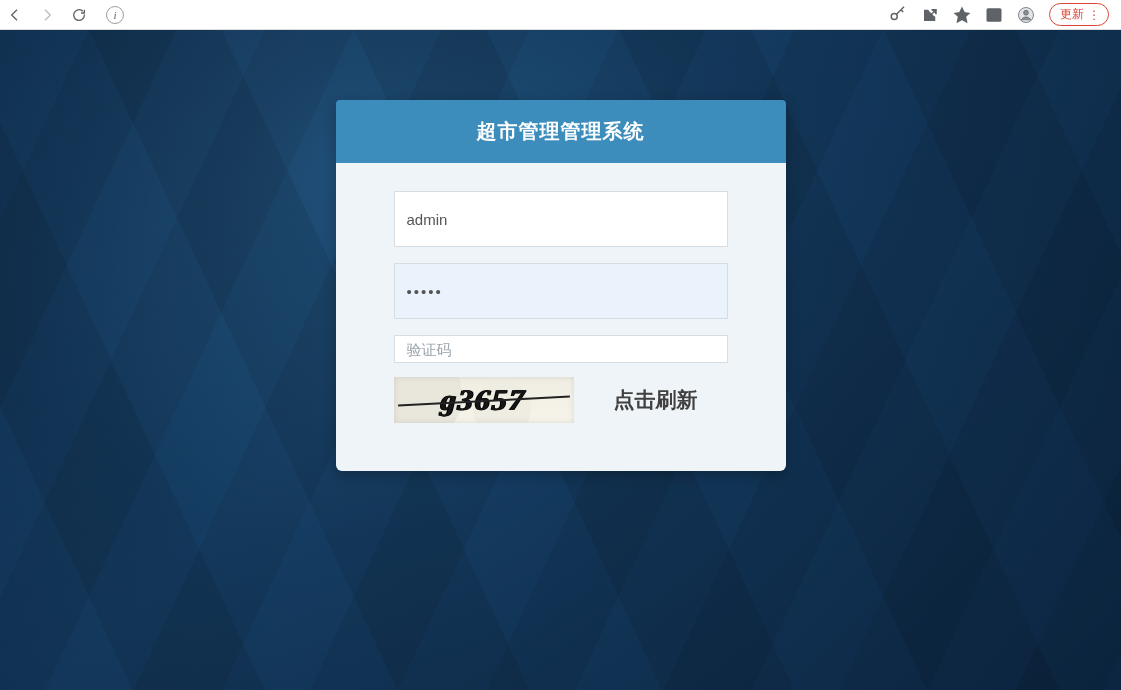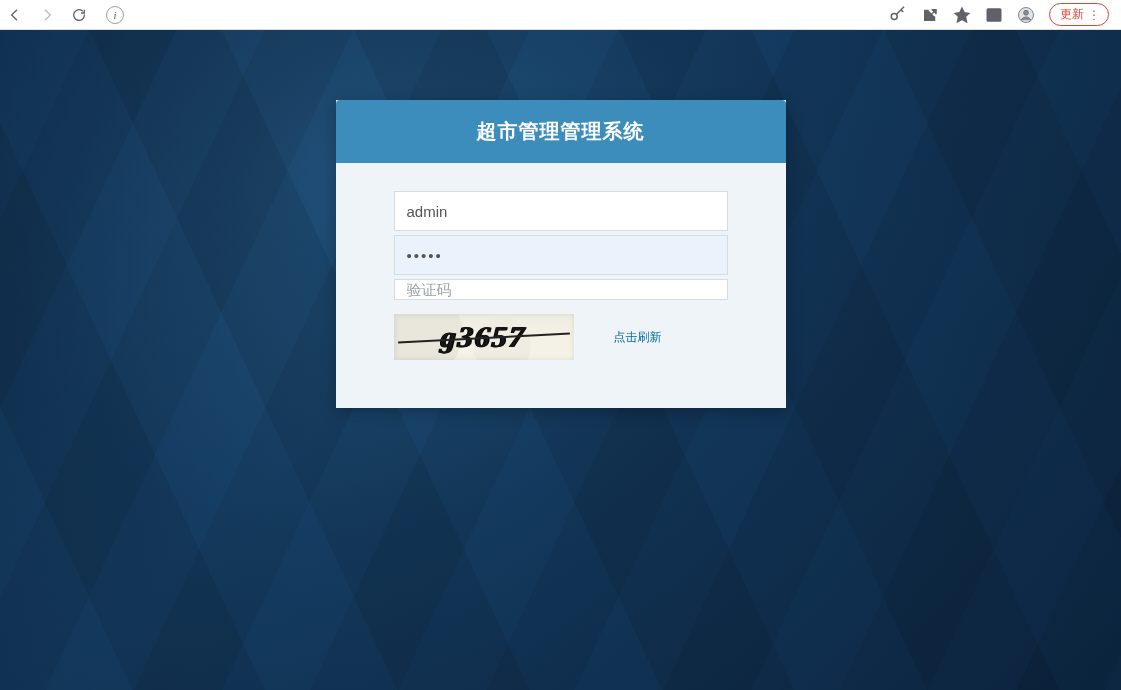--- a/index.html
+++ b/index.html
@@ -24,37 +24,37 @@
     
     .page { position: relative; width: 100%; height: 660px; background:
         linear-gradient(135deg, rgba(10,35,65,0.55) 0%, rgba(15,60,110,0.25) 40%, rgba(10,35,65,0.55) 100%),
         radial-gradient(circle at 30% 20%, #27597f 0%, #153958 40%, #0d243b 100%);
       overflow: hidden; }
     .page::before { content:""; position:absolute; inset:0; background:
         repeating-linear-gradient(115deg, rgba(255,255,255,0.02) 0 80px, rgba(0,0,0,0.05) 80px 160px),
         repeating-linear-gradient(65deg, rgba(255,255,255,0.03) 0 120px, rgba(0,0,0,0.06) 120px 240px);
       mix-blend-mode: overlay; }
 
-    .login-card { position: relative; width: 450px; margin: 70px auto 0; background: #eef4f7; border-radius: 0; box-shadow: 0 4px 14px rgba(0,0,0,0.25); }
+    .login-card { position: relative; width: 450px; margin: 70px auto 0; background: #eef4f7; border-radius: 6px; box-shadow: 0 4px 14px rgba(0,0,0,0.25); }
     .login-header { background: #3c8dbc; color: #fff; text-align: center; font-size: 20px; font-weight: 600; padding: 18px 0; border-radius: 4px 4px 0 0; letter-spacing: 1px; }
     .login-body { padding: 28px 58px 30px; }
 
-    .field { width: 100%; height: 40px; border: 1px solid #d6dde2; background: #fff; padding: 0 12px; font-size: 15px; color: #555; margin-bottom: 4px; outline: none; }
+    .field { width: 100%; height: 56px; border: 1px solid #d6dde2; background: #fff; padding: 0 12px; font-size: 15px; color: #555; margin-bottom: 16px; outline: none; }
     .field.pwd { background: #eaf3fb; letter-spacing: 2px; }
-    .field.captcha { height: 21px; margin-bottom: 14px; }
+    .field.captcha { height: 28px; margin-bottom: 14px; }
     .field::placeholder { color: #9aa4ab; }
 
     .captcha-row { display: flex; align-items: center; gap: 40px; margin-bottom: 18px; }
     .captcha-img { width: 180px; height: 46px; position: relative; display: flex; align-items: center; justify-content: center;
       background: radial-gradient(circle at 10% 40%, #e9e6dc 0 30%, transparent 31%),
                   radial-gradient(circle at 60% 70%, #efece1 0 25%, transparent 26%),
                   linear-gradient(#f0ede3, #f6f3e8); box-shadow: inset 0 0 6px rgba(0,0,0,0.1); }
     .captcha-text { font-family: Georgia, serif; font-weight: 900; font-style: italic; font-size: 30px; color: #161616; letter-spacing: 2px; transform: skewX(-4deg); text-shadow: 1px 0 0 #000, -1px 0 0 #000; }
     .captcha-strike { position: absolute; left: 4px; right: 4px; top: 50%; height: 2px; background: #222; transform: rotate(-3deg); }
-    .refresh-link { color: #0369a1; font-size: 12px; cursor: pointer; }
+    .refresh-link { color: #404040; font-size: 21px; cursor: pointer; font-weight: bold; }
 
     .submit-row { text-align: center; }
     .login-btn { background: #3c8dbc; color: #fff; border: none; border-radius: 3px; font-size: 14px; padding: 8px 18px; cursor: pointer; }
   </style>
 </head>
 <body>
 
 <div class="browser-bar">
   <div class="nav-btn">
     <svg viewBox="0 0 24 24">

